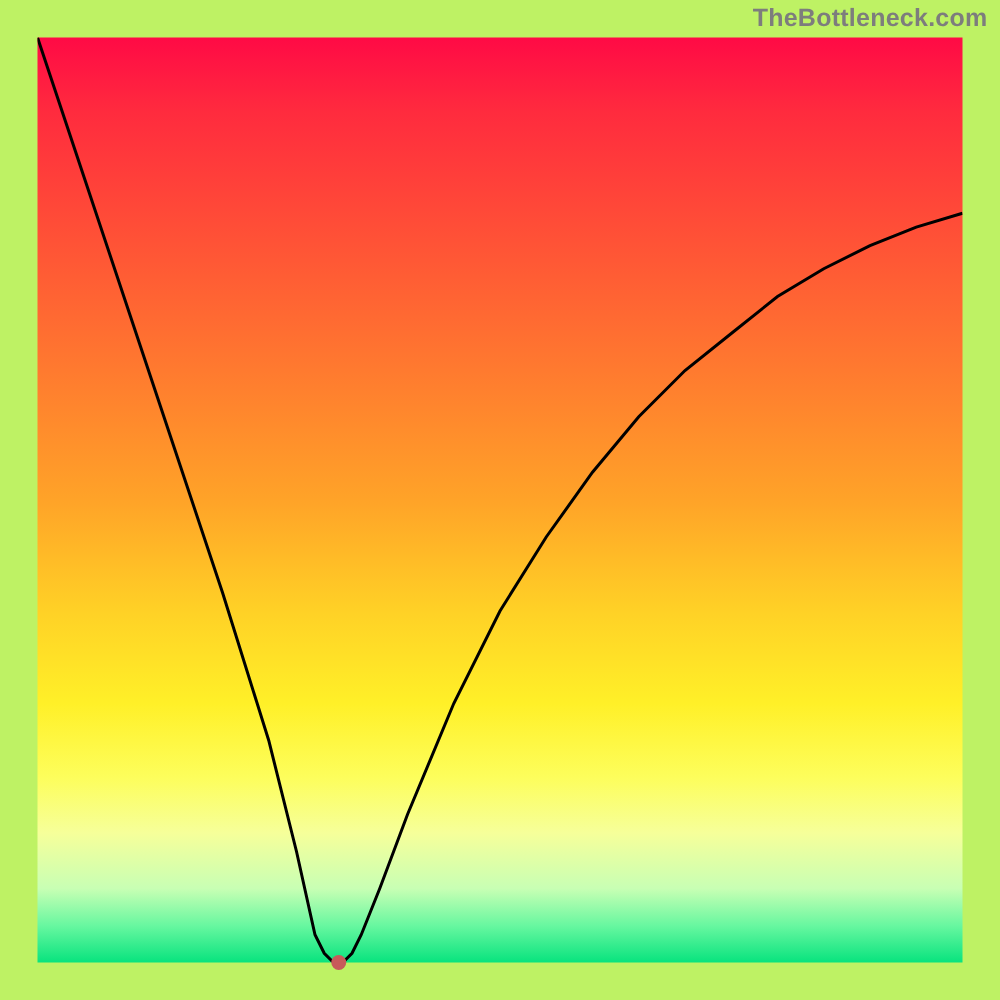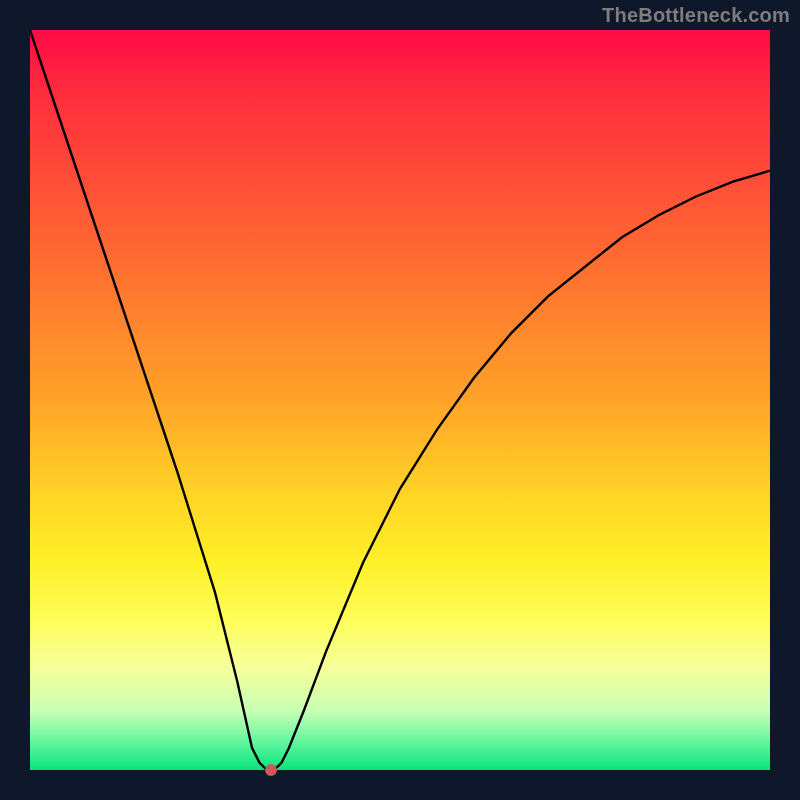--- a/index.html
+++ b/index.html
@@ -1,21 +1,21 @@
 <!DOCTYPE html>
 <html><head>
 <meta charset="utf-8">
 <style>
   * { margin: 0; padding: 0; box-sizing: border-box; }
   html, body { width: 800px; height: 800px; overflow: hidden; background: #000; }
   .stage {
     position: relative;
     width: 800px;
     height: 800px;
-    background: #0f172a;
+    background: #bef264;
   }
   .plot {
     position: absolute;
     left: 30px;
     top: 30px;
     width: 740px;
     height: 740px;
     background: linear-gradient(to bottom,
       #ff0a45 0%,
       #ff2b3e 8%,

